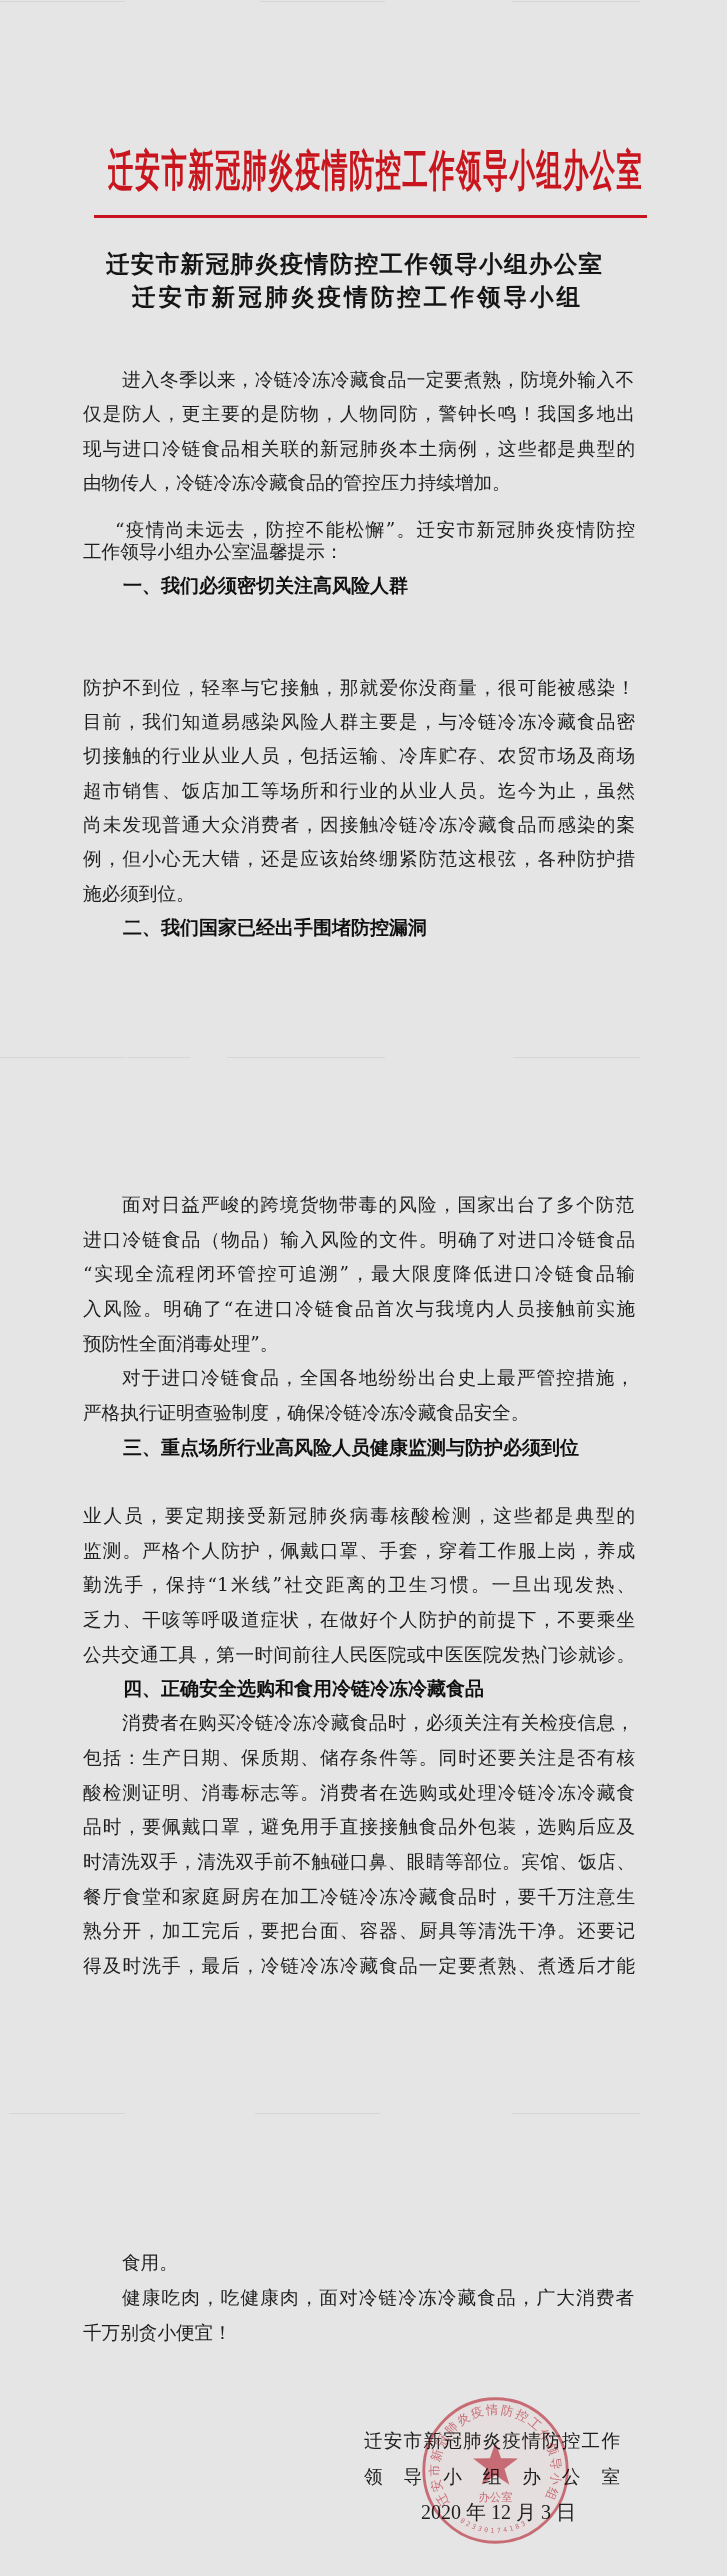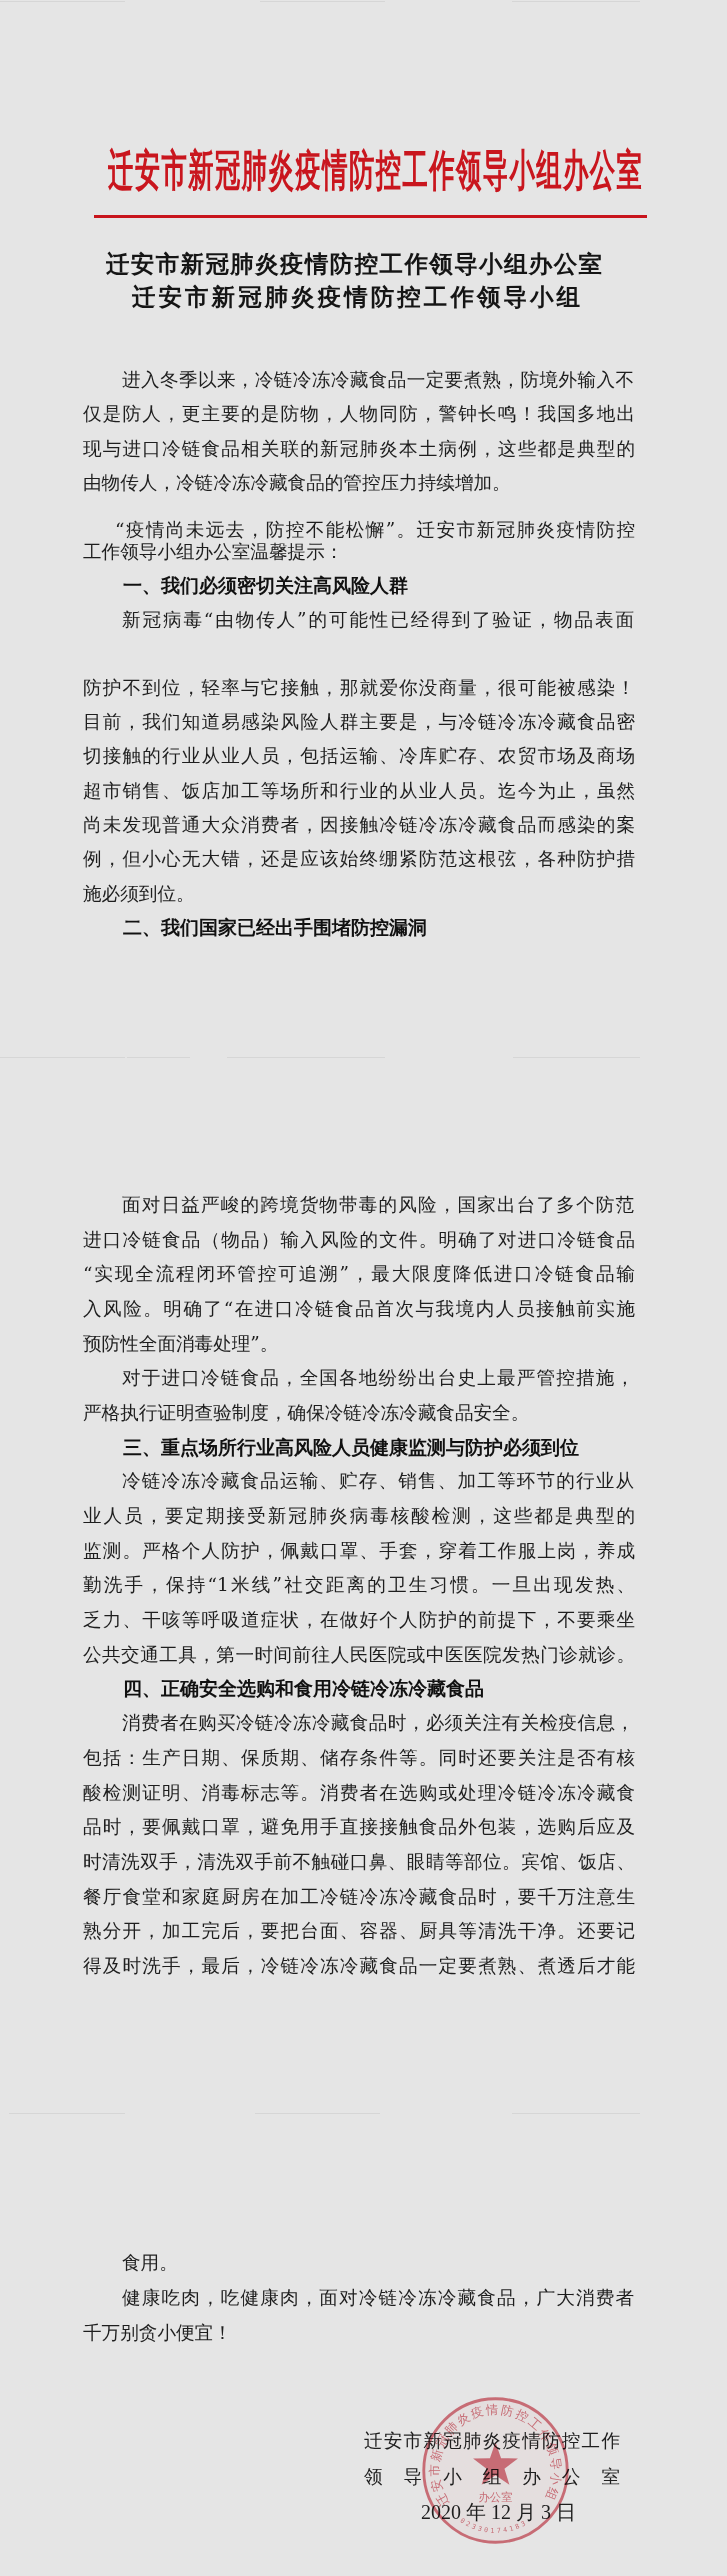--- a/index.html
+++ b/index.html
@@ -49,21 +49,20 @@
   <div class="subtitle" style="left:132px;top:283px;width:448px;">迁安市新冠肺炎疫情防控工作领导小组</div>
 
   <div class="line indent" style="top:366px">进入冬季以来，冷链冷冻冷藏食品一定要煮熟，防境外输入不</div>
   <div class="line" style="top:400px">仅是防人，更主要的是防物，人物同防，警钟长鸣！我国多地出</div>
   <div class="line" style="top:435px">现与进口冷链食品相关联的新冠肺炎本土病例，这些都是典型的</div>
   <div class="line last" style="top:469px">由物传人，冷链冷冻冷藏食品的管控压力持续增加。</div>
   <div class="line indent" style="top:516px;left:115px;width:520px">“疫情尚未远去，防控不能松懈”。迁安市新冠肺炎疫情防控</div>
   <div class="line last" style="top:538px">工作领导小组办公室温馨提示：</div>
 
   <div class="heading" style="top:572px">一、我们必须密切关注高风险人群</div>
-  <div class="line indent" style="top:606px">新冠病毒“由物传人”的可能性已经得到了验证，物品表面</div>
   <div class="line" style="top:674px">防护不到位，轻率与它接触，那就爱你没商量，很可能被感染！</div>
   <div class="line" style="top:708px">目前，我们知道易感染风险人群主要是，与冷链冷冻冷藏食品密</div>
   <div class="line" style="top:742px">切接触的行业从业人员，包括运输、冷库贮存、农贸市场及商场</div>
   <div class="line" style="top:777px">超市销售、饭店加工等场所和行业的从业人员。迄今为止，虽然</div>
   <div class="line" style="top:811px">尚未发现普通大众消费者，因接触冷链冷冻冷藏食品而感染的案</div>
   <div class="line" style="top:845px">例，但小心无大错，还是应该始终绷紧防范这根弦，各种防护措</div>
   <div class="line last" style="top:880px">施必须到位。</div>
 
   <div class="heading" style="top:914px">二、我们国家已经出手围堵防控漏洞</div>
 
@@ -74,21 +73,20 @@
 
   <div class="line indent" style="top:1191px">面对日益严峻的跨境货物带毒的风险，国家出台了多个防范</div>
   <div class="line" style="top:1226px">进口冷链食品（物品）输入风险的文件。明确了对进口冷链食品</div>
   <div class="line" style="top:1260px">“实现全流程闭环管控可追溯”，最大限度降低进口冷链食品输</div>
   <div class="line" style="top:1295px">入风险。明确了“在进口冷链食品首次与我境内人员接触前实施</div>
   <div class="line last" style="top:1330px">预防性全面消毒处理”。</div>
   <div class="line indent" style="top:1364px">对于进口冷链食品，全国各地纷纷出台史上最严管控措施，</div>
   <div class="line last" style="top:1399px">严格执行证明查验制度，确保冷链冷冻冷藏食品安全。</div>
 
   <div class="heading" style="top:1434px">三、重点场所行业高风险人员健康监测与防护必须到位</div>
-  <div class="line indent" style="top:1467px">冷链冷冻冷藏食品运输、贮存、销售、加工等环节的行业从</div>
   <div class="line" style="top:1502px">业人员，要定期接受新冠肺炎病毒核酸检测，这些都是典型的</div>
   <div class="line" style="top:1537px">监测。严格个人防护，佩戴口罩、手套，穿着工作服上岗，养成</div>
   <div class="line" style="top:1571px">勤洗手，保持“1米线”社交距离的卫生习惯。一旦出现发热、</div>
   <div class="line" style="top:1606px">乏力、干咳等呼吸道症状，在做好个人防护的前提下，不要乘坐</div>
   <div class="line" style="top:1641px">公共交通工具，第一时间前往人民医院或中医医院发热门诊就诊。</div>
 
   <div class="heading" style="top:1675px">四、正确安全选购和食用冷链冷冻冷藏食品</div>
   <div class="line indent" style="top:1709px">消费者在购买冷链冷冻冷藏食品时，必须关注有关检疫信息，</div>
   <div class="line" style="top:1744px">包括：生产日期、保质期、储存条件等。同时还要关注是否有核</div>
   <div class="line" style="top:1779px">酸检测证明、消毒标志等。消费者在选购或处理冷链冷冻冷藏食</div>

